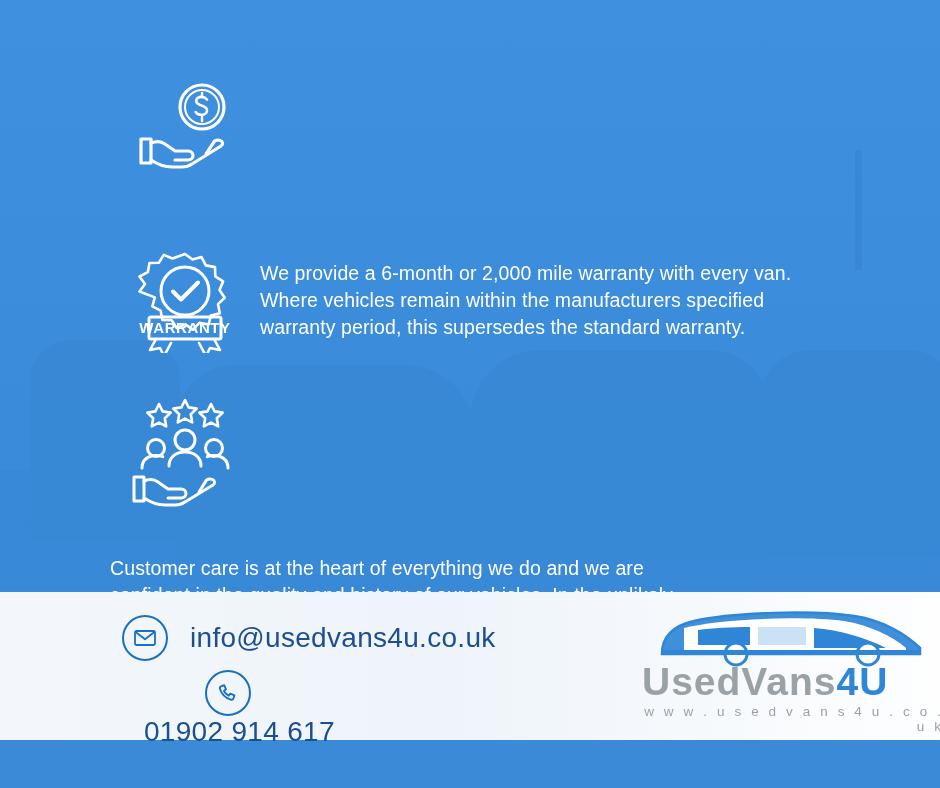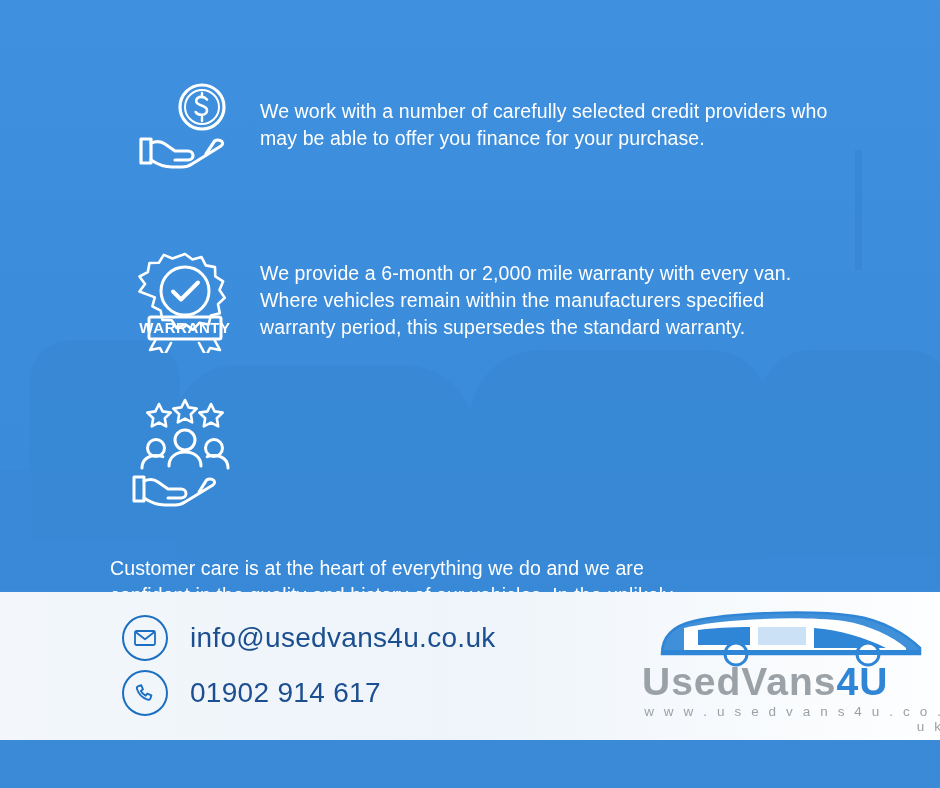--- a/index.html
+++ b/index.html
@@ -96,21 +96,21 @@
     position: relative;
     width: 100%;
     height: 100%;
   }
   .contact-row {
     position: absolute;
     display: flex;
     align-items: center;
   }
   #contact-email { left: 78px; top: 23px; }
-  #contact-phone { left: 78px; top: 78px; }
+  #contact-phone { left: 78px; top: 78px; flex-direction: column; }
 
   .circle-icon {
     width: 42px;
     height: 42px;
     border-radius: 50%;
     border: 2px solid #1b6fc2;
     display: flex;
     align-items: center;
     justify-content: center;
     flex: 0 0 42px;
@@ -191,21 +191,20 @@
         <svg width="110" height="90" viewBox="0 0 110 90" fill="none" stroke="#ffffff" stroke-width="3.2" stroke-linecap="round" stroke-linejoin="round">
           <circle cx="72" cy="25" r="22"></circle>
           <circle cx="72" cy="25" r="17" stroke-width="2"></circle>
           <path d="M77 17.5c-1.6-1.8-3.6-2.6-5.6-2.6-3.1 0-5.2 1.8-5.2 4.2 0 5.6 10.8 3.4 10.8 9.3 0 2.6-2.3 4.4-5.5 4.4-2.3 0-4.3-0.9-5.8-2.7" stroke-width="2.6"></path>
           <path d="M72 11v4M72 35v4" stroke-width="2.4"></path>
           <path d="M11 57h10v24H11z"></path>
           <path d="M21 61c5-2 10-2 14 1l10 7h13c3 0 5 2 5 4.5S61 78 58 78H45"></path>
           <path d="M21 78c6 4 13 7 21 7h10c4 0 7-1 10-3l29-18c2.5-1.6 2-4.6-0.8-5.6-2-0.7-4-0.4-5.7 0.7L76 72"></path>
         </svg>
       </div>
-      <div class="text">We work with a number of carefully selected credit providers who may be able to offer you finance for your purchase.</div>
     </div>
 
     <div class="feature" id="feature-warranty">
       <div class="icon-wrap">
         <svg width="110" height="105" viewBox="0 0 110 105" fill="none" stroke="#ffffff" stroke-width="3" stroke-linecap="round" stroke-linejoin="round">
           <path d="M55 6 l7.5 5.5 9-2.4 4.3 8.3 9.2 1.7 0.3 9.3 7.8 5-3.6 8.6 5.2 7.7-6.7 6.4 1.8 9.2-9 2.2-2.2 9-9.2-1.6-6.4 6.7-7.7-5.2-8.6 3.6-5-7.8-9.3-0.3-1.7-9.2-8.3-4.3 2.4-9L9.5 43.5 15 36l-5.5-7.5 8.3-4.3 1.7-9.2 9.3-0.3 5-7.8 8.6 3.6z" stroke-width="2.6"></path>
           <circle cx="55" cy="43" r="24"></circle>
           <path d="M43 43.5l8 8 17-17" stroke-width="4"></path>
           <rect x="19" y="69" width="72" height="22" rx="2"></rect>
           <text x="55" y="85" text-anchor="middle" font-family="Liberation Sans, sans-serif" font-size="15" font-weight="bold" fill="#ffffff" stroke="none" letter-spacing="0.6">WARRANTY</text>

